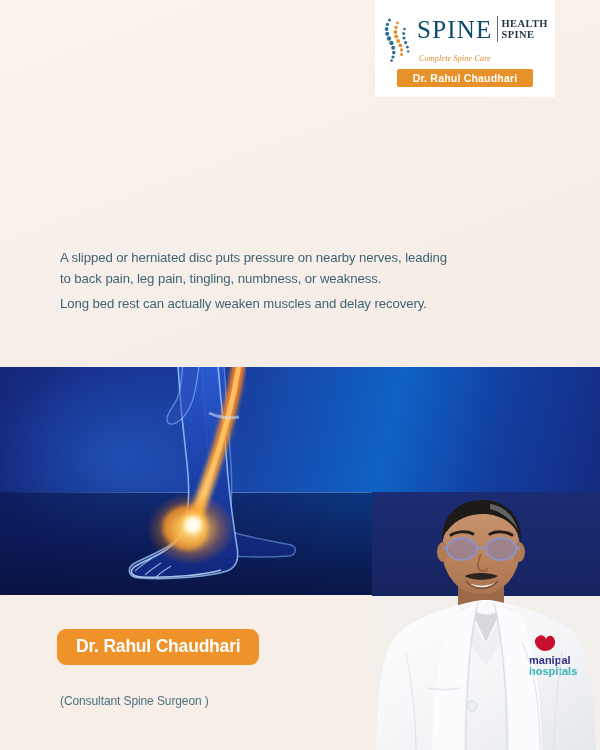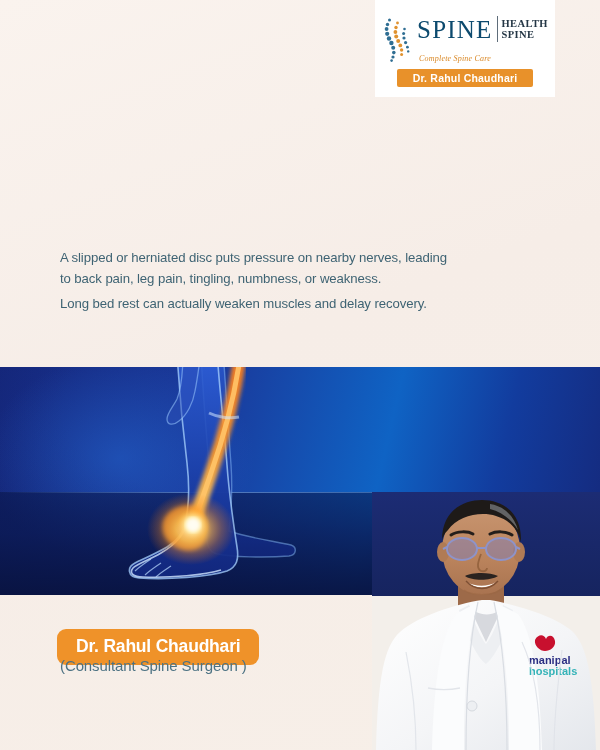--- a/index.html
+++ b/index.html
@@ -103,22 +103,22 @@
   }
 
   
   .doc-pill {
     position:absolute; left:57px; top:629px;
     background:#EF9229; color:#FFFFFF;
     font-size:17.5px; font-weight:700; letter-spacing:-.2px;
     padding:7px 19px 8px; border-radius:9px;
   }
   .doc-sub {
-    position:absolute; left:60px; top:656px; width:330px;
-    color:#4C7283; font-size:15px; line-height:19px; letter-spacing:-.1px;
+    position:absolute; left:60px; top:692px; width:330px;
+    color:#4C7283; font-size:12px; line-height:19px; letter-spacing:-.1px;
   }
   .doc-sub span { display:block; }
 </style>
 </head>
 <body>
 
 <div class="poster">
 
   <div class="logo-card">
     <div class="logo-row">

